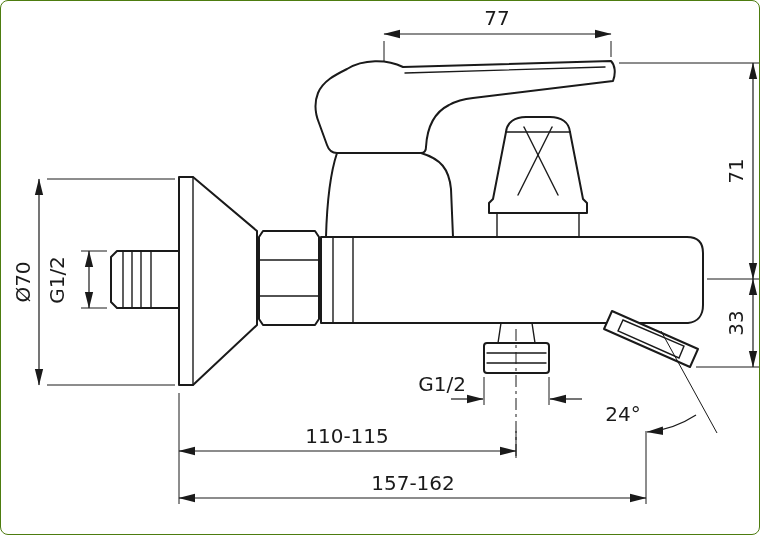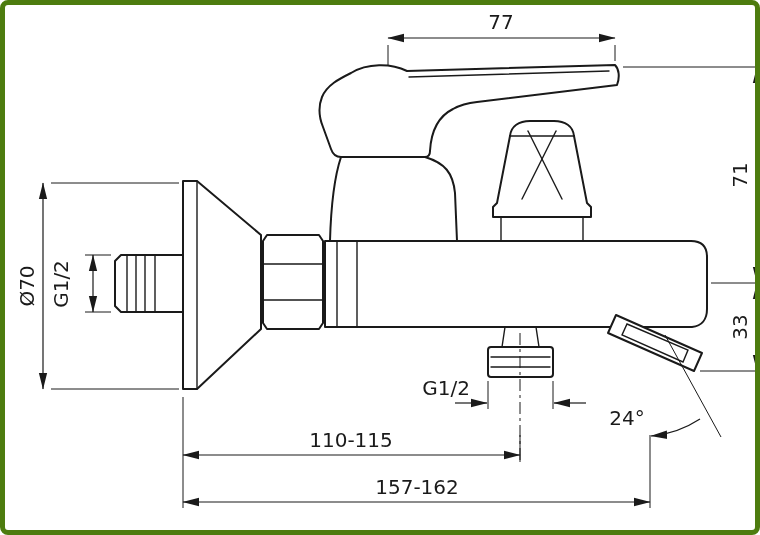--- a/index.html
+++ b/index.html
@@ -1,20 +1,20 @@
 <!DOCTYPE html>
 <html><head>
 <meta charset="utf-8">
 <style>
   html, body { margin: 0; padding: 0; background: #ffffff; }
   .canvas {
     width: 760px; height: 535px;
     position: relative;
     background: #ffffff;
-    border: 5px solid #4d7c0f;
+    border: 1px solid #4d7c0f;
     border-radius: 8px;
     box-sizing: border-box;
     font-family: "DejaVu Sans", sans-serif;
     overflow: hidden;
   }
   svg { display: block; }
   svg text {
     font-family: "DejaVu Sans", sans-serif;
     font-size: 20px;
     fill: #1a1a1a;

